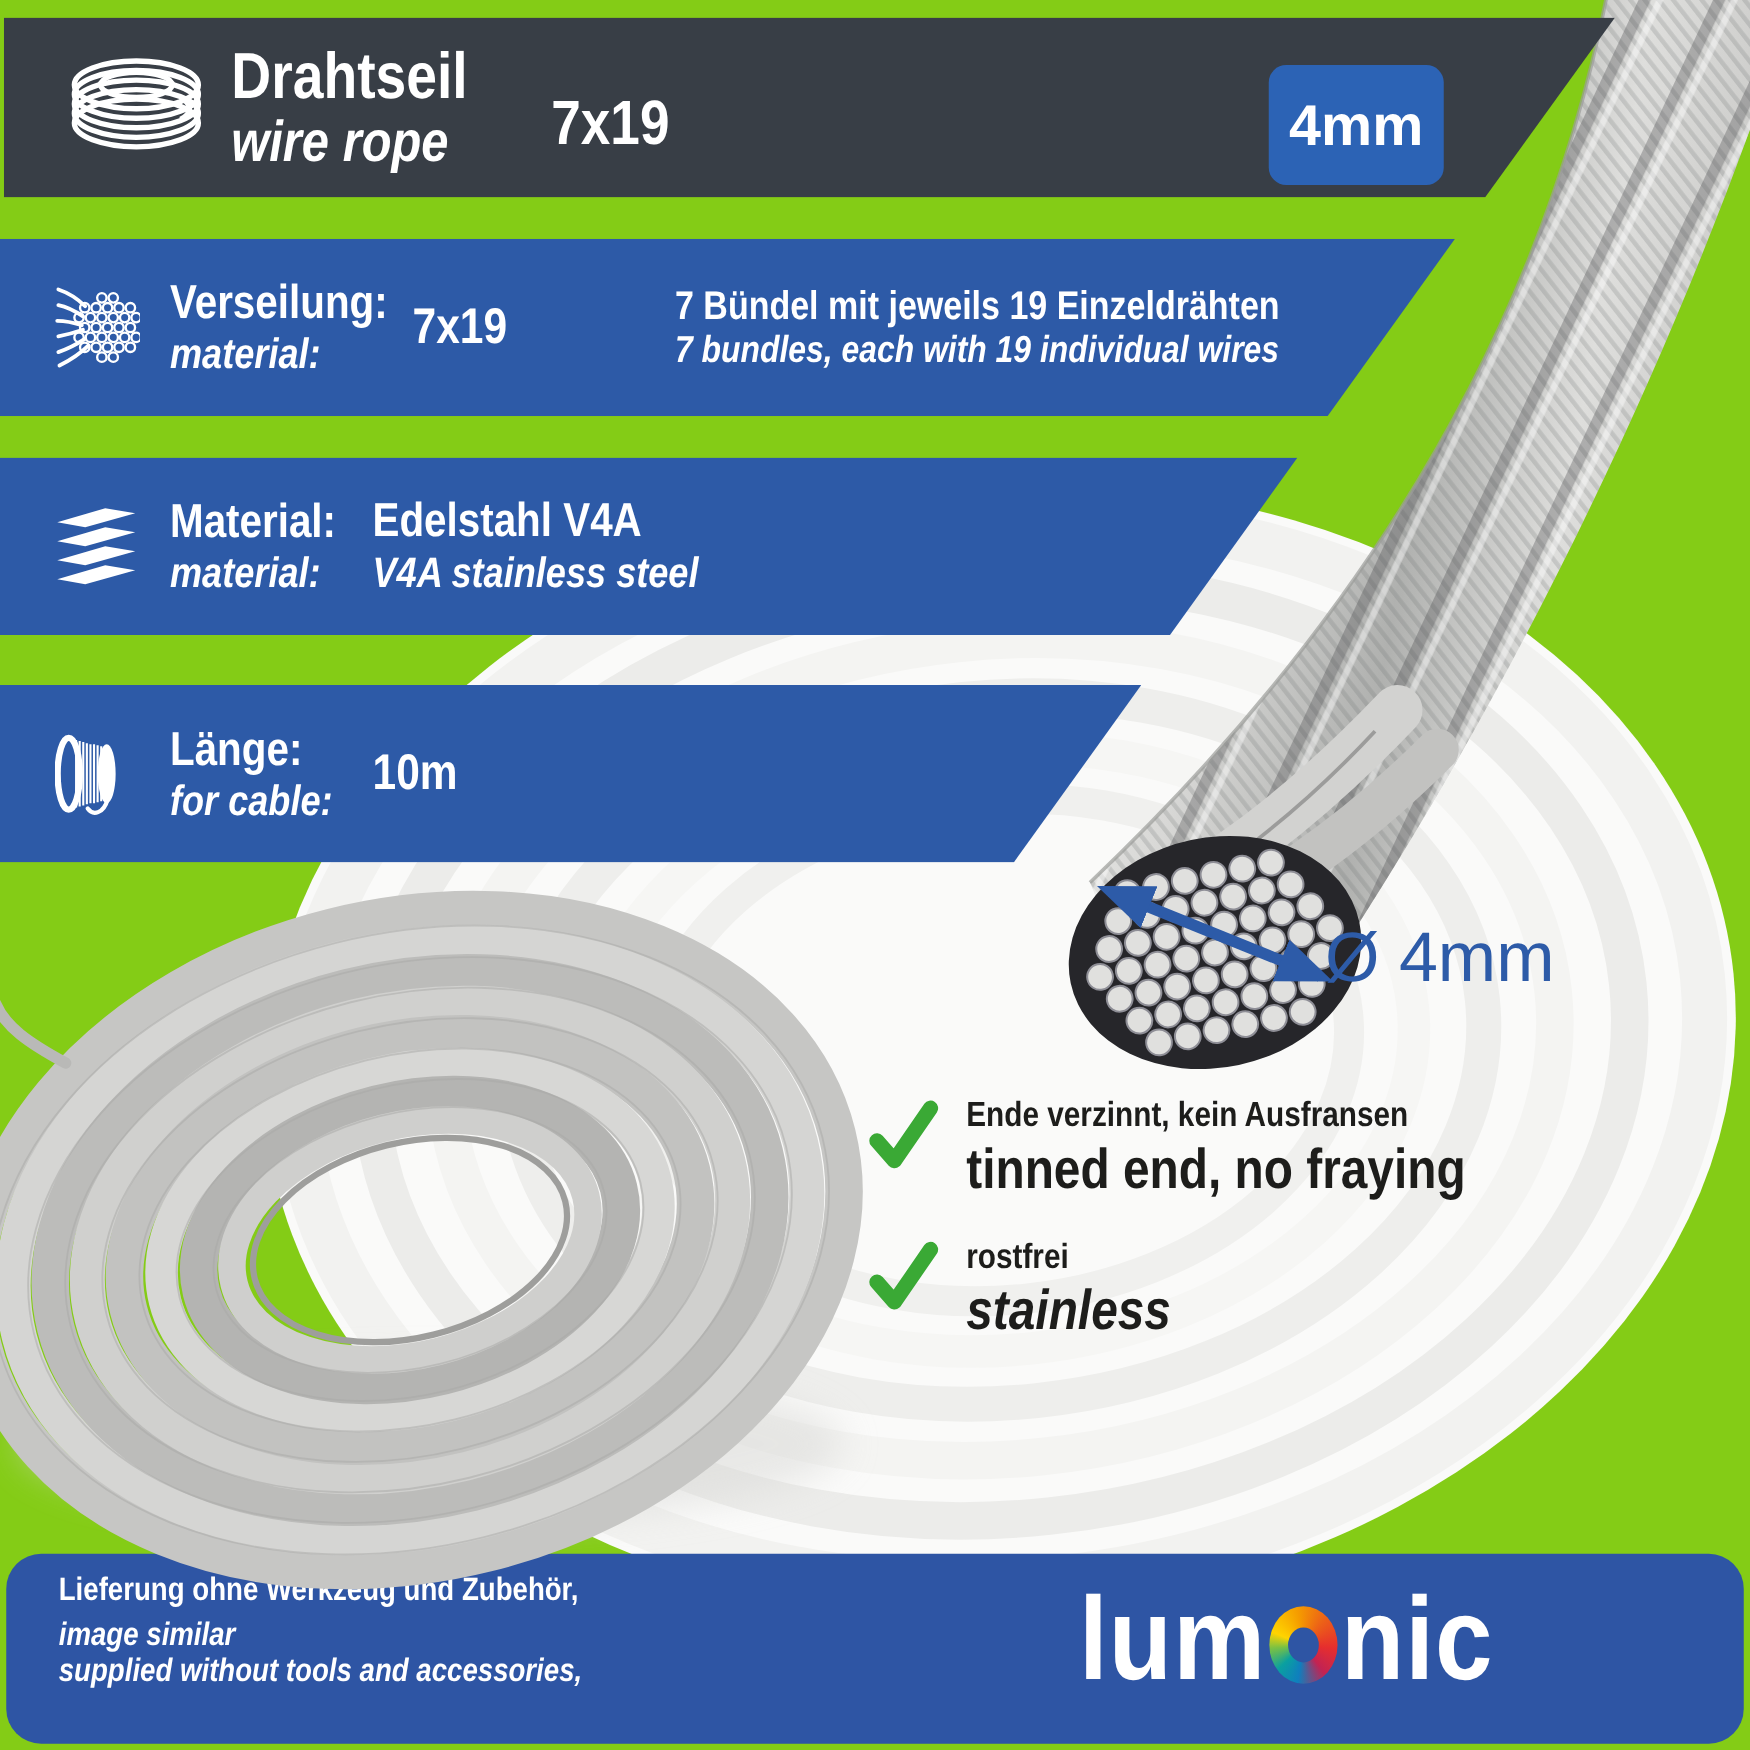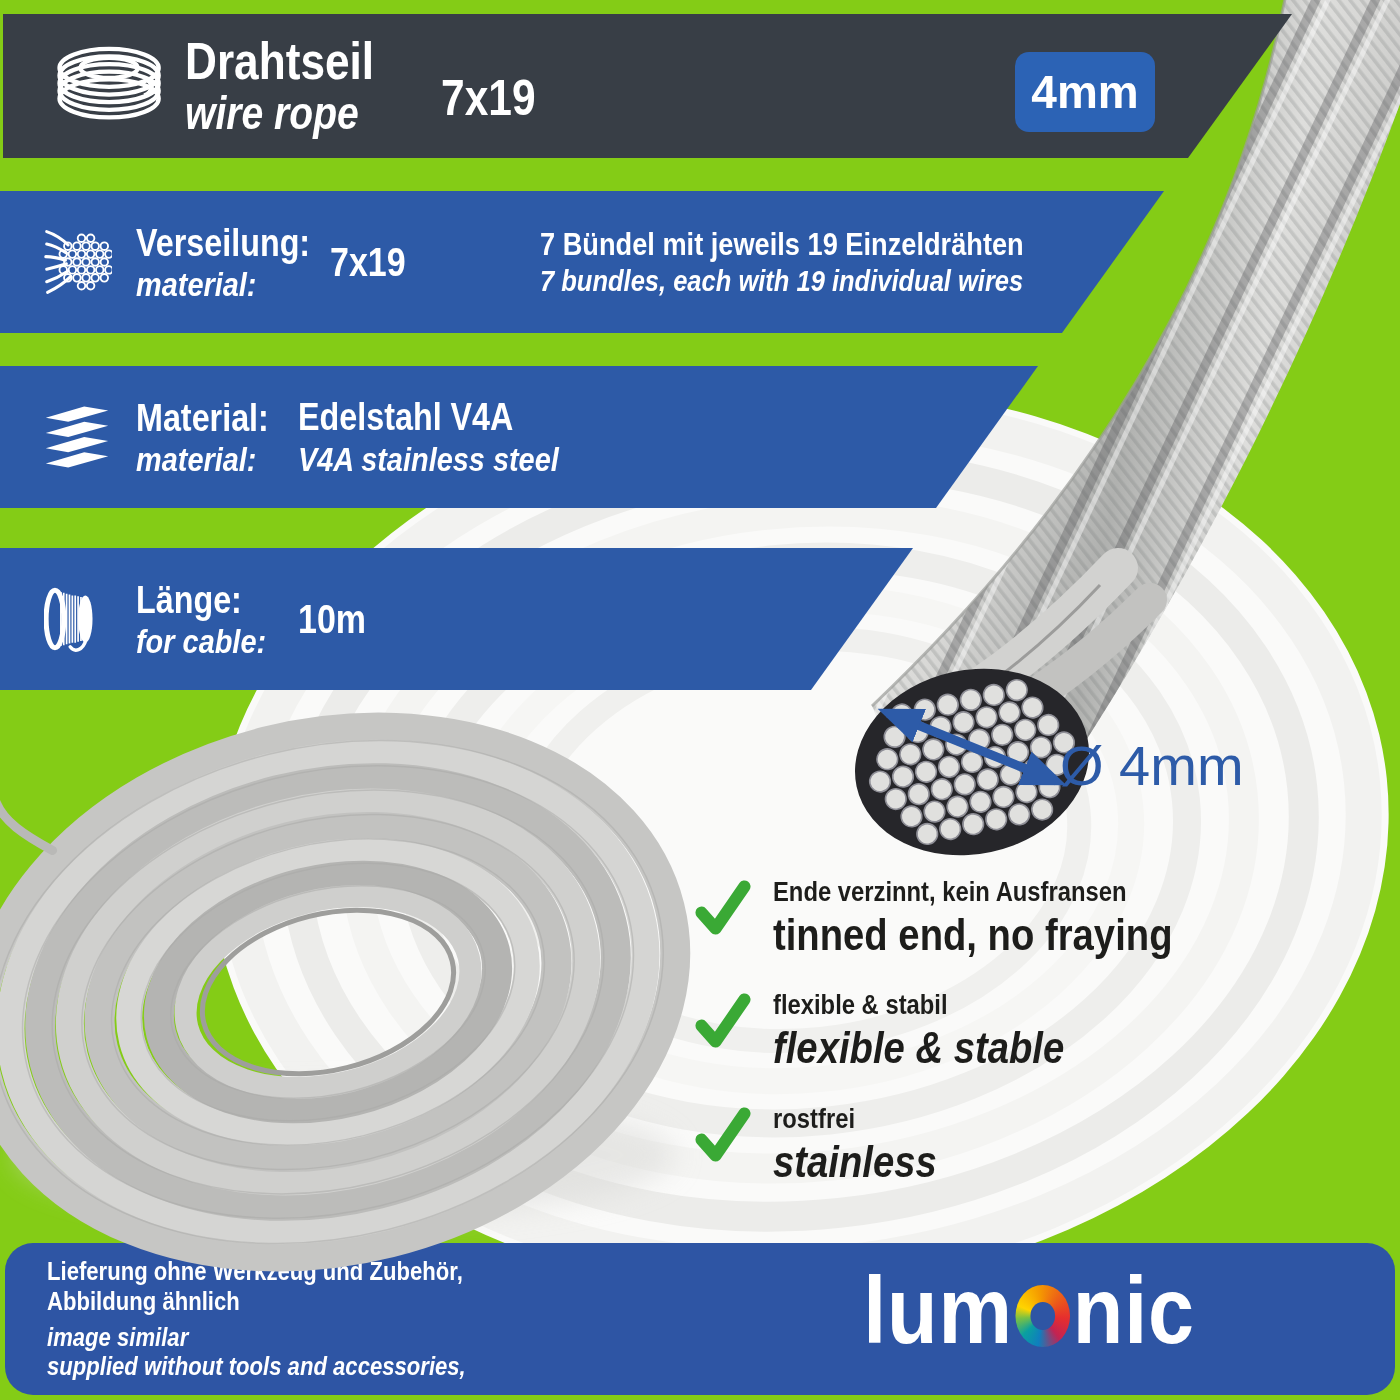--- a/index.html
+++ b/index.html
@@ -13,21 +13,21 @@
   
   .top-banner{position:absolute;left:3px;top:14px;width:1289px;height:144px;
     background:var(--banner-dark,#383e46);
     clip-path:polygon(0 0,100% 0,calc(100% - 104px) 100%,0 100%);}
   .coil-icon{position:absolute;left:46px;top:22px;width:124px;height:100px;}
   .title-block{position:absolute;left:182px;top:50%;transform:translateY(-50%);color:#fff;}
   .title-de{font-size:52px;font-weight:700;line-height:1.08;}
   .title-en{font-size:46px;font-weight:700;font-style:italic;line-height:1.08;}
   .header-spec{position:absolute;left:438px;top:0;height:100%;display:flex;align-items:center;
     padding-top:12px;color:#fff;font-size:50px;font-weight:700;}
-  .size-badge{position:absolute;left:1015px;top:52px;width:140px;height:80px;border-radius:14px;
+  .size-badge{position:absolute;left:1015px;top:52px;width:140px;height:96px;border-radius:14px;
     background:var(--badge-blue,#2c63b5);display:flex;align-items:center;justify-content:center;
     color:#fff;font-size:46px;font-weight:700;}
 
   
   .row{position:absolute;left:0;height:142px;background:var(--row-blue,#2d5aa7);color:#fff;
     clip-path:polygon(0 0,100% 0,calc(100% - 102px) 100%,0 100%);}
   .row1{top:191px;width:1164px;}
   .row2{top:366px;width:1038px;}
   .row3{top:516px;width:913px;margin-top:32px;}
   .row .icon{position:absolute;left:44px;top:50%;transform:translateY(-50%);}
@@ -313,39 +313,29 @@
       <div>
         <div class="feat-de"><span class="cond">Ende verzinnt, kein Ausfransen</span></div>
         <div class="feat-en up"><span class="cond">tinned end, no fraying</span></div>
       </div>
     </li>
     <li>
       <svg class="check" viewBox="0 0 60 60">
         <path d="M7 35 L22 52 L53 7" stroke="var(--check-green,#3aa935)" stroke-width="13" fill="none" stroke-linecap="round" stroke-linejoin="round"></path>
       </svg>
       <div>
-        <div class="feat-de"><span class="cond">flexible &amp; stabil</span></div>
-        <div class="feat-en it"><span class="cond">flexible &amp; stable</span></div>
-      </div>
-    </li>
-    <li>
-      <svg class="check" viewBox="0 0 60 60">
-        <path d="M7 35 L22 52 L53 7" stroke="var(--check-green,#3aa935)" stroke-width="13" fill="none" stroke-linecap="round" stroke-linejoin="round"></path>
-      </svg>
-      <div>
         <div class="feat-de"><span class="cond">rostfrei</span></div>
         <div class="feat-en it"><span class="cond">stainless</span></div>
       </div>
     </li>
   </ul>
 
   <div class="footer">
     <div class="footer-notes">
       <div class="note-de"><span class="cond">Lieferung ohne Werkzeug und Zubehör,</span></div>
-      <div class="note-de"><span class="cond">Abbildung ähnlich</span></div>
       <div class="note-gap"></div>
       <div class="note-en"><span class="cond">image similar</span></div>
       <div class="note-en"><span class="cond">supplied without tools and accessories,</span></div>
     </div>
     <div class="brand">
       <span>lum</span>
         <span class="brand-ring"></span>
         <span>nic</span>
     </div>
   </div>

